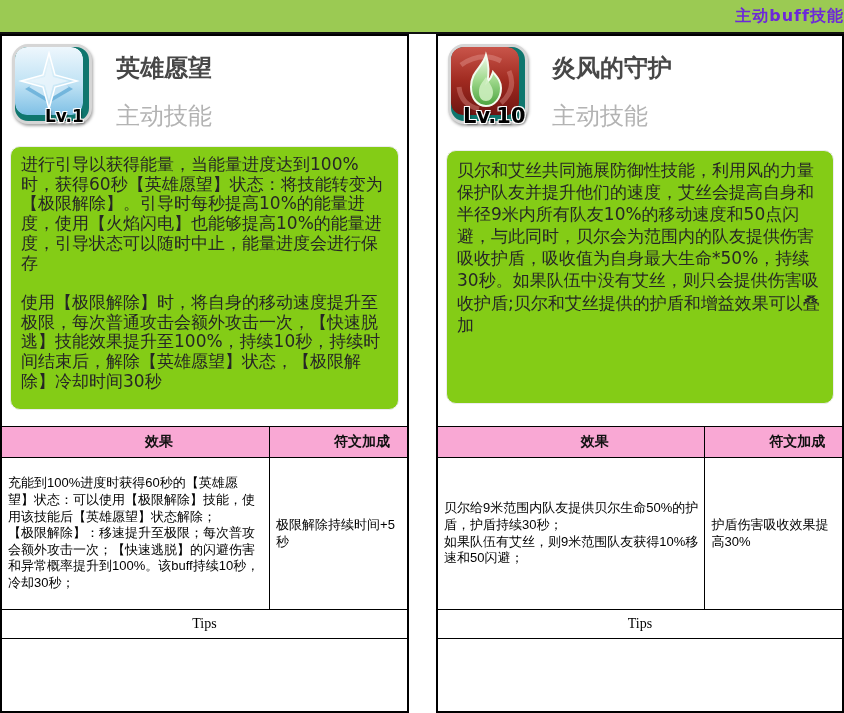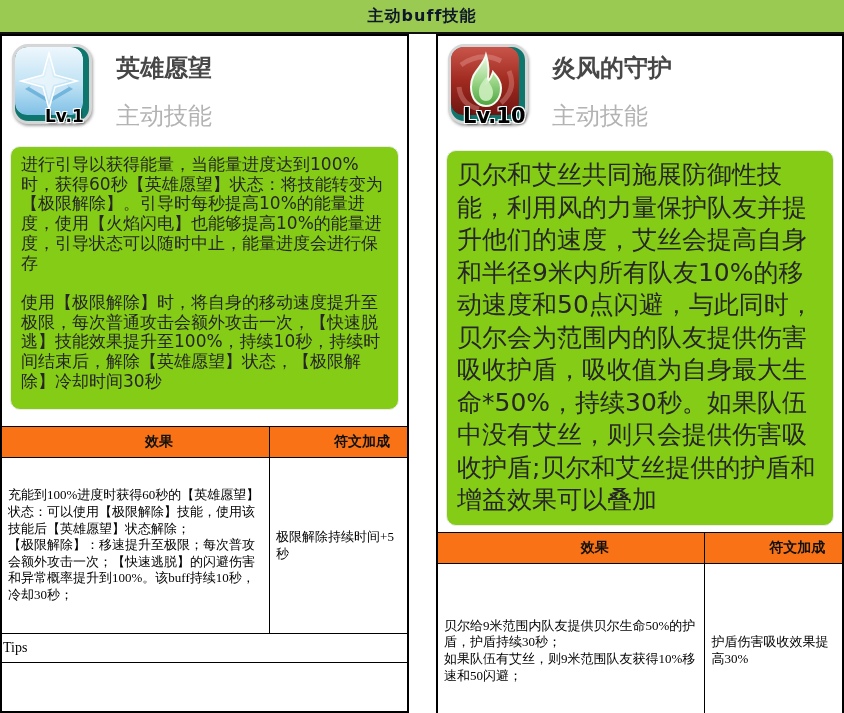--- a/index.html
+++ b/index.html
@@ -4,46 +4,46 @@
 <style>
   html,body{margin:0;padding:0;background:#fff;}
   body{
     width:844px;height:713px;overflow:hidden;position:relative;
     font-family:"DejaVu Sans","Liberation Sans",sans-serif;
     -webkit-font-smoothing:antialiased;
   }
   
   .banner{
     height:32px;background:#9bca53;border-bottom:2px solid #101010;
-    display:flex;align-items:center;justify-content:center;
-    font-size:16px;font-weight:bold;color:#0f172a;letter-spacing:1px;
+    display:flex;align-items:center;justify-content:flex-end;
+    font-size:16px;font-weight:bold;color:#6d28d9;letter-spacing:1px;
   }
   
   .tables{display:flex;height:679px;}
   .spacer{width:27px;background:#fff;}
   table{
     border-collapse:collapse;table-layout:fixed;height:679px;
     border:2px solid #000;background:#fff;
   }
   table.left{width:409px;}
   table.right{width:408px;}
   td{border:1px solid #000;overflow:hidden;}
   
   tr.info-row td{height:378px;vertical-align:top;padding:6px 8px;position:relative;}
   tr.head-row td{
-    height:28px;background:#f97316;text-align:center;vertical-align:middle;
+    height:28px;background:#f9a8d4;text-align:center;vertical-align:middle;
     font-size:14px;font-weight:bold;color:#111;padding-left:48px;
   }
   tr.content-row td{
-    height:151px;vertical-align:middle;padding:12px 6px;
-    font-family:Liberation Serif, serif;
+    height:151px;vertical-align:middle;padding:0 6px;
+    font-family:Liberation Sans, sans-serif;
     font-size:13px;line-height:1.28;color:#000;white-space:pre-line;
   }
   tr.tips-row td{
-    height:26px;vertical-align:middle;
+    height:26px;text-align:center;vertical-align:middle;
     font-family:"Liberation Serif","DejaVu Serif",serif;
     font-size:14px;color:#000;
   }
   tr.empty-row td{height:auto;}
   
   .skill-head{display:flex;align-items:flex-start;}
   .icon-wrap{
     position:relative;width:74px;height:74px;flex:0 0 auto;margin:2px 0 0 2px;
     border:3px solid #d6d6d6;border-radius:16px;background:#0f766e;
     box-shadow:1px 2px 3px rgba(0,0,0,.35);
@@ -57,21 +57,21 @@
   .skill-b .lv-badge{bottom:-6px;left:12px;font-size:21px;}
   .titles{margin-left:24px;padding-top:10px;}
   .skill-title{font-size:24px;font-weight:bold;color:#474747;font-family:Liberation Mono, monospace;}
   .skill-sub{font-size:24px;color:#b3b3b3;margin-top:16px;}
   
   .desc-box{
     margin-top:14px;background:#84cc16;border:1px solid #ececef;border-radius:10px;
     padding:8px 10px;white-space:pre-line;color:#262626;
   }
   .skill-a .desc-box{font-size:17px;line-height:1.16;min-height:246px;}
-  .skill-b .desc-box{font-size:25px;line-height:1.3;min-height:236px;margin-top:18px;}
+  .skill-b .desc-box{font-size:17px;line-height:1.3;min-height:236px;margin-top:18px;}
   .rune-cell{padding-left:7px;}
 </style>
 </head>
 <body>
 
 <div class="banner">
   <span>主动buff技能</span>
 </div>
 
 <div class="tables">

